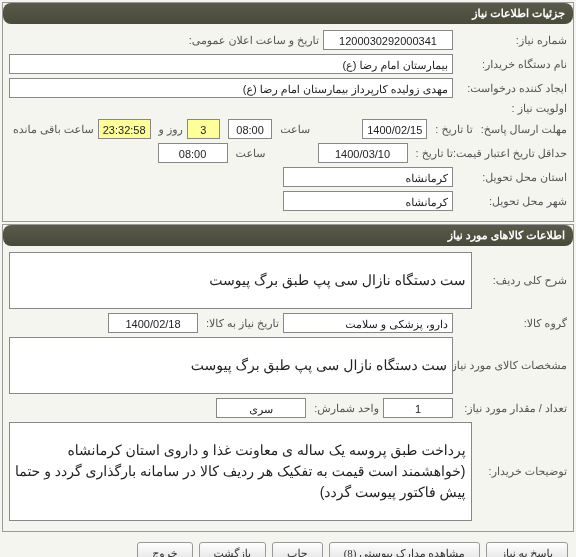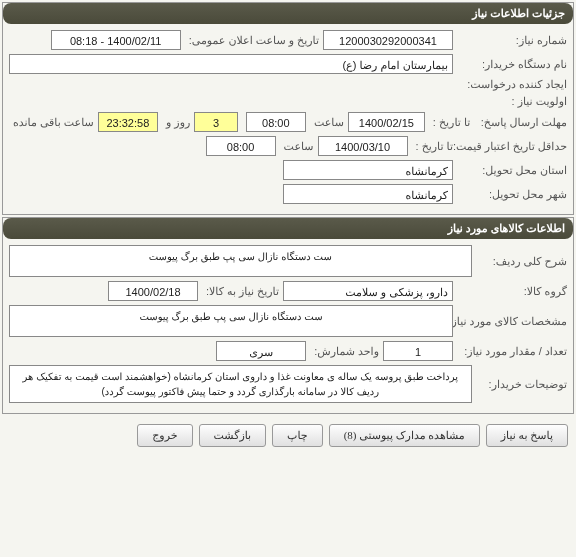--- a/index.html
+++ b/index.html
@@ -44,42 +44,41 @@
   border: 1px solid #888;
   padding: 2px 4px;
   font-size: 11px;
   color: #222;
   height: 20px;
   line-height: 16px;
 }
 .field-wide { flex: 1; }
 .field-xs { width: 50px; text-align: center; }
 .field-sm { width: 70px; text-align: center; }
-.field-md { width: 90px; text-align: center; }
+.field-md { width: 90px; text-align: center; margin-left: 48px; }
 .field-lg { width: 130px; text-align: center; }
 .field-xl { width: 170px; }
 .link {
   color: #0066cc;
   text-decoration: underline;
   cursor: pointer;
   font-size: 11px;
 }
 .highlight {
   background: #ffff99;
 }
 .textarea {
   background: #fff;
   border: 1px solid #888;
-  padding: 3px 5px;
-  font-size: 10px;
+  padding: 17px 5px;
+  font-size: 14px;
   color: #222;
   width: 100%;
   min-height: 32px;
   line-height: 1.5;
-  text-align: center;
 }
 .button-bar {
   display: flex;
   gap: 6px;
   padding: 8px;
   justify-content: flex-start;
 }
 .btn {
   background: linear-gradient(to bottom, #fefefe, #e0e0e0);
   border: 1px solid #999;
@@ -97,30 +96,30 @@
 <body>
 
 <div class="panel">
   <div class="panel-header">جزئیات اطلاعات نیاز</div>
   <div class="panel-body">
 
     <div class="row">
       <span class="label col-label">شماره نیاز:</span>
       <span class="field field-lg">1200030292000341</span>
       <span class="label">تاریخ و ساعت اعلان عمومی:</span>
-      <span class="field field-lg">1400/02/11 - 08:18</span>
     </div>
 
     <div class="row">
       <span class="label col-label">نام دستگاه خریدار:</span>
       <span class="field field-wide">بیمارستان امام رضا (ع)</span>
     </div>
 
     <div class="row">
       <span class="label col-label">ایجاد کننده درخواست:</span>
+      <span class="field field-wide">مهدی زولیده کارپرداز بیمارستان امام رضا (ع)</span>
     </div>
 
     <div class="row">
       <span class="label col-label">اولویت نیاز :</span>
     </div>
 
     <div class="row">
       <span class="label col-label">مهلت ارسال پاسخ:</span>
       <span class="label">تا تاریخ :</span>
       <span class="field field-md">1400/02/15</span>

